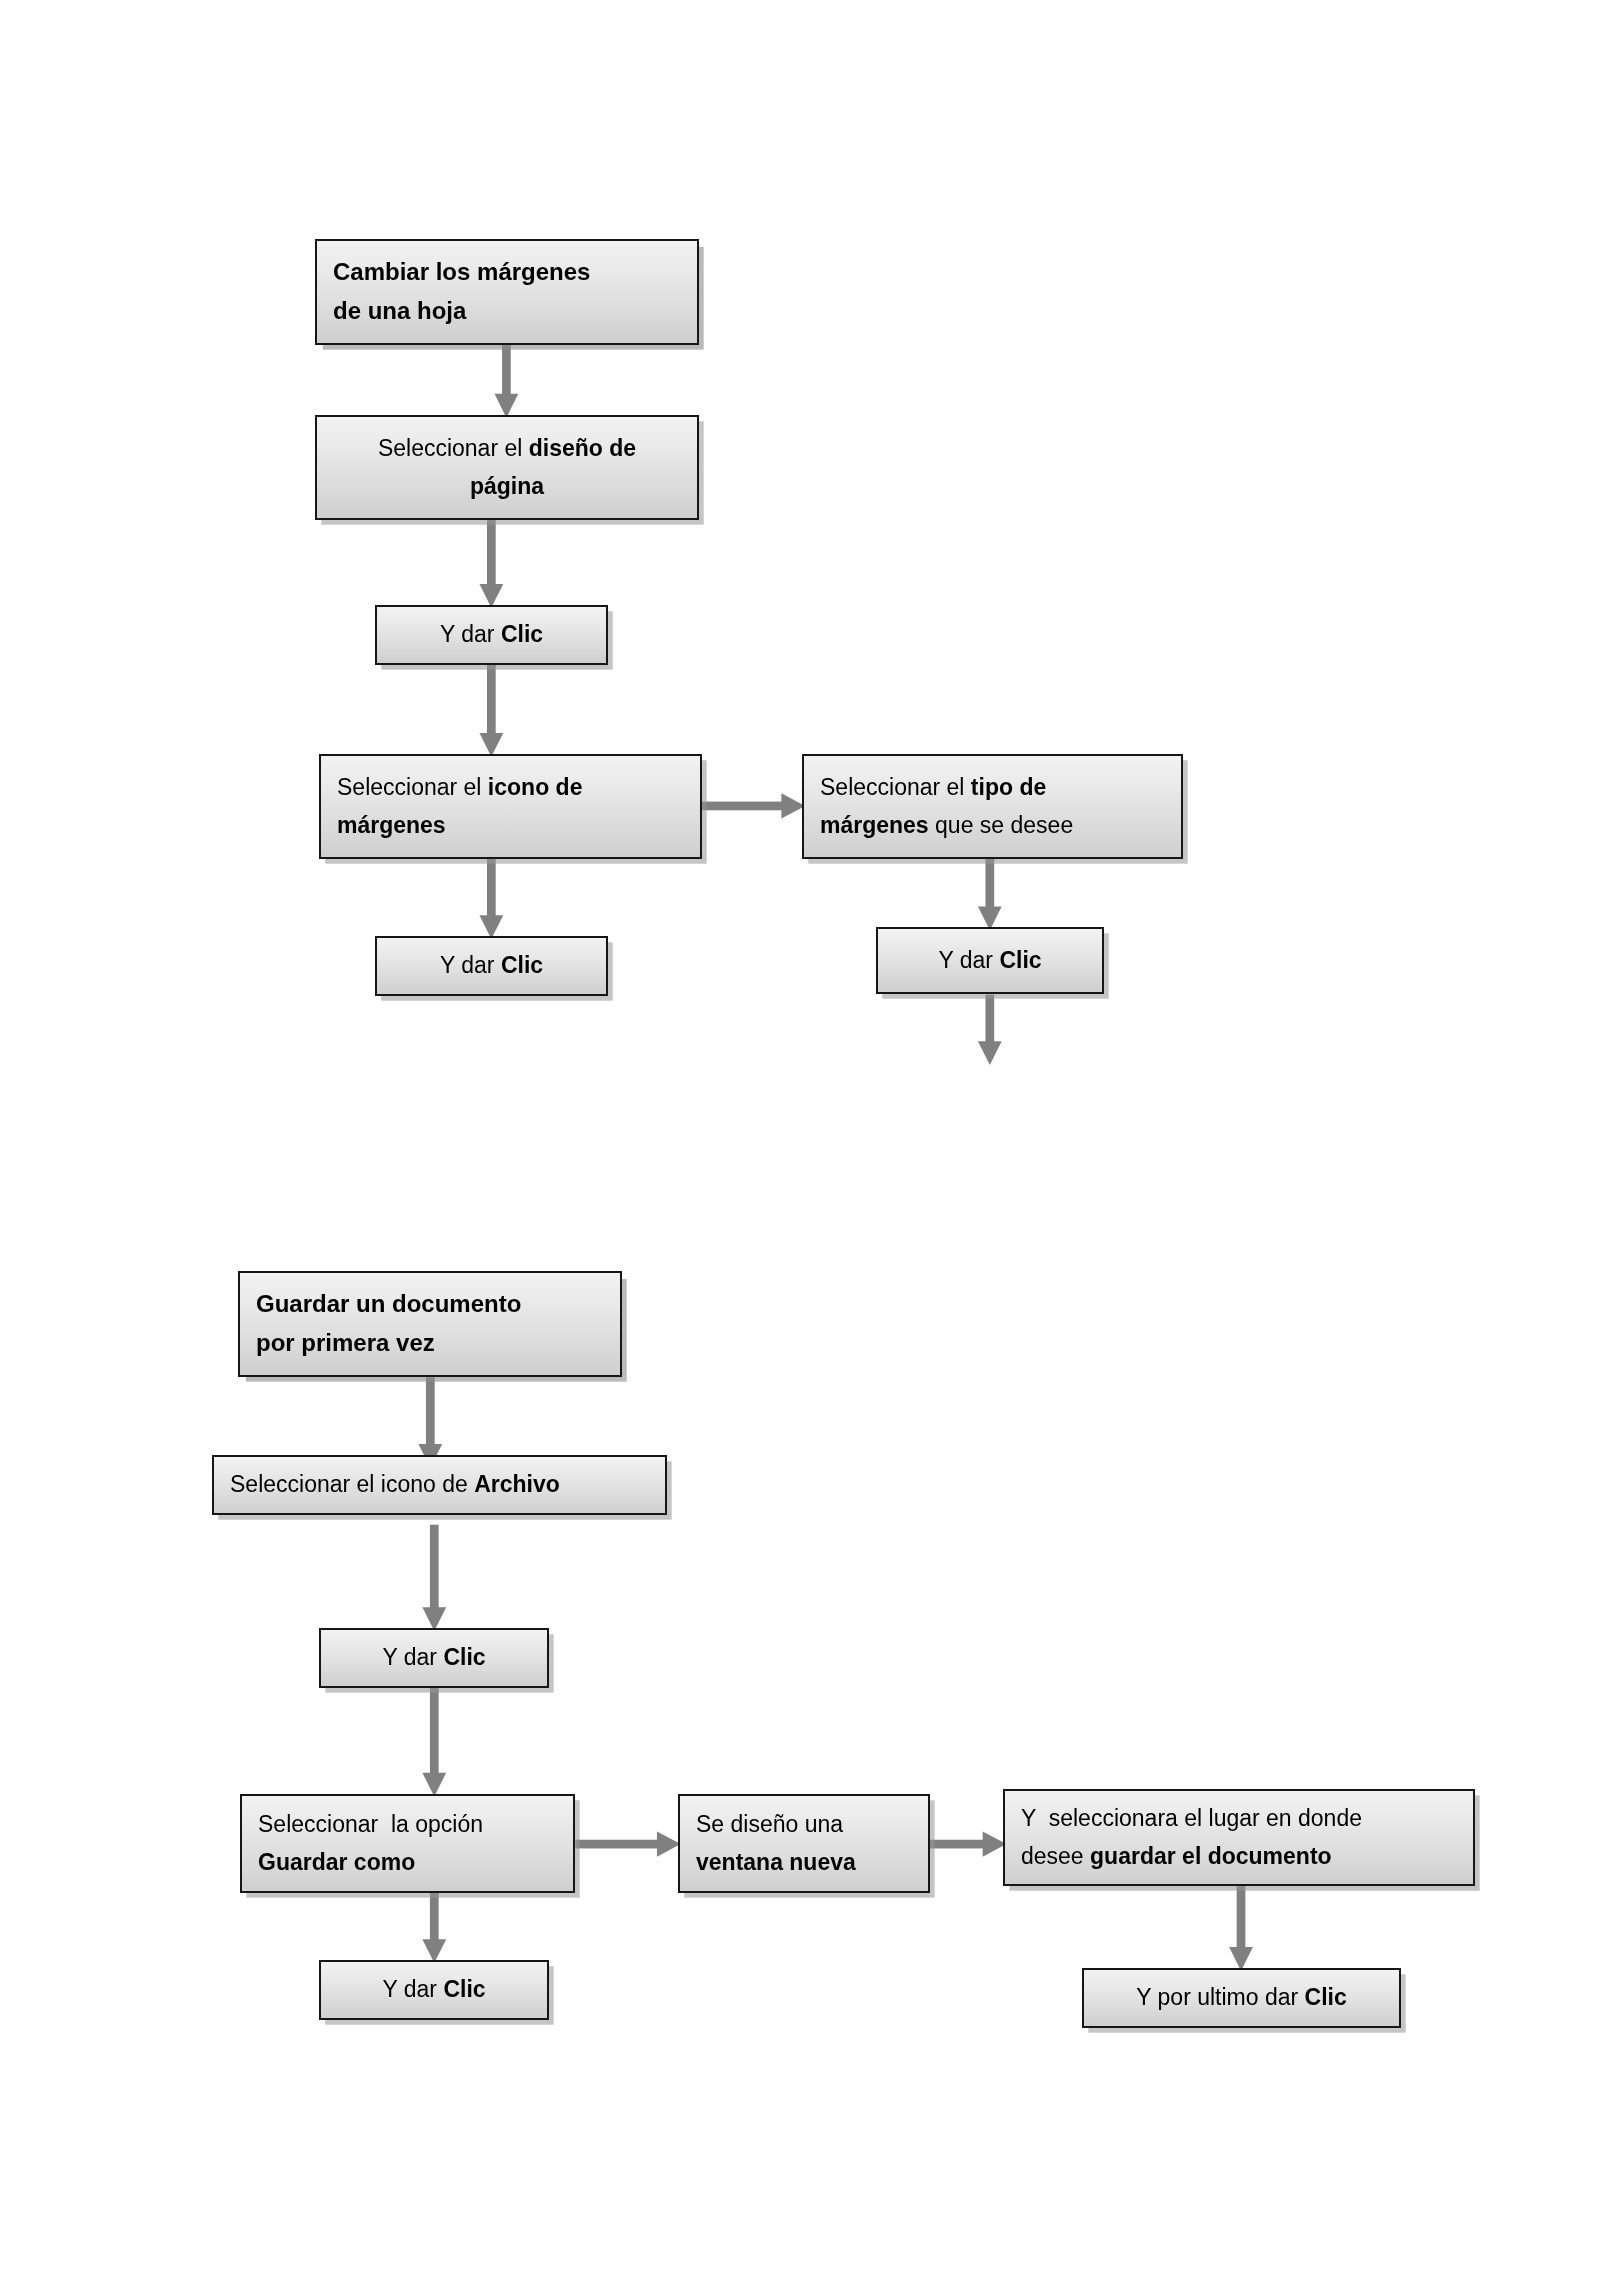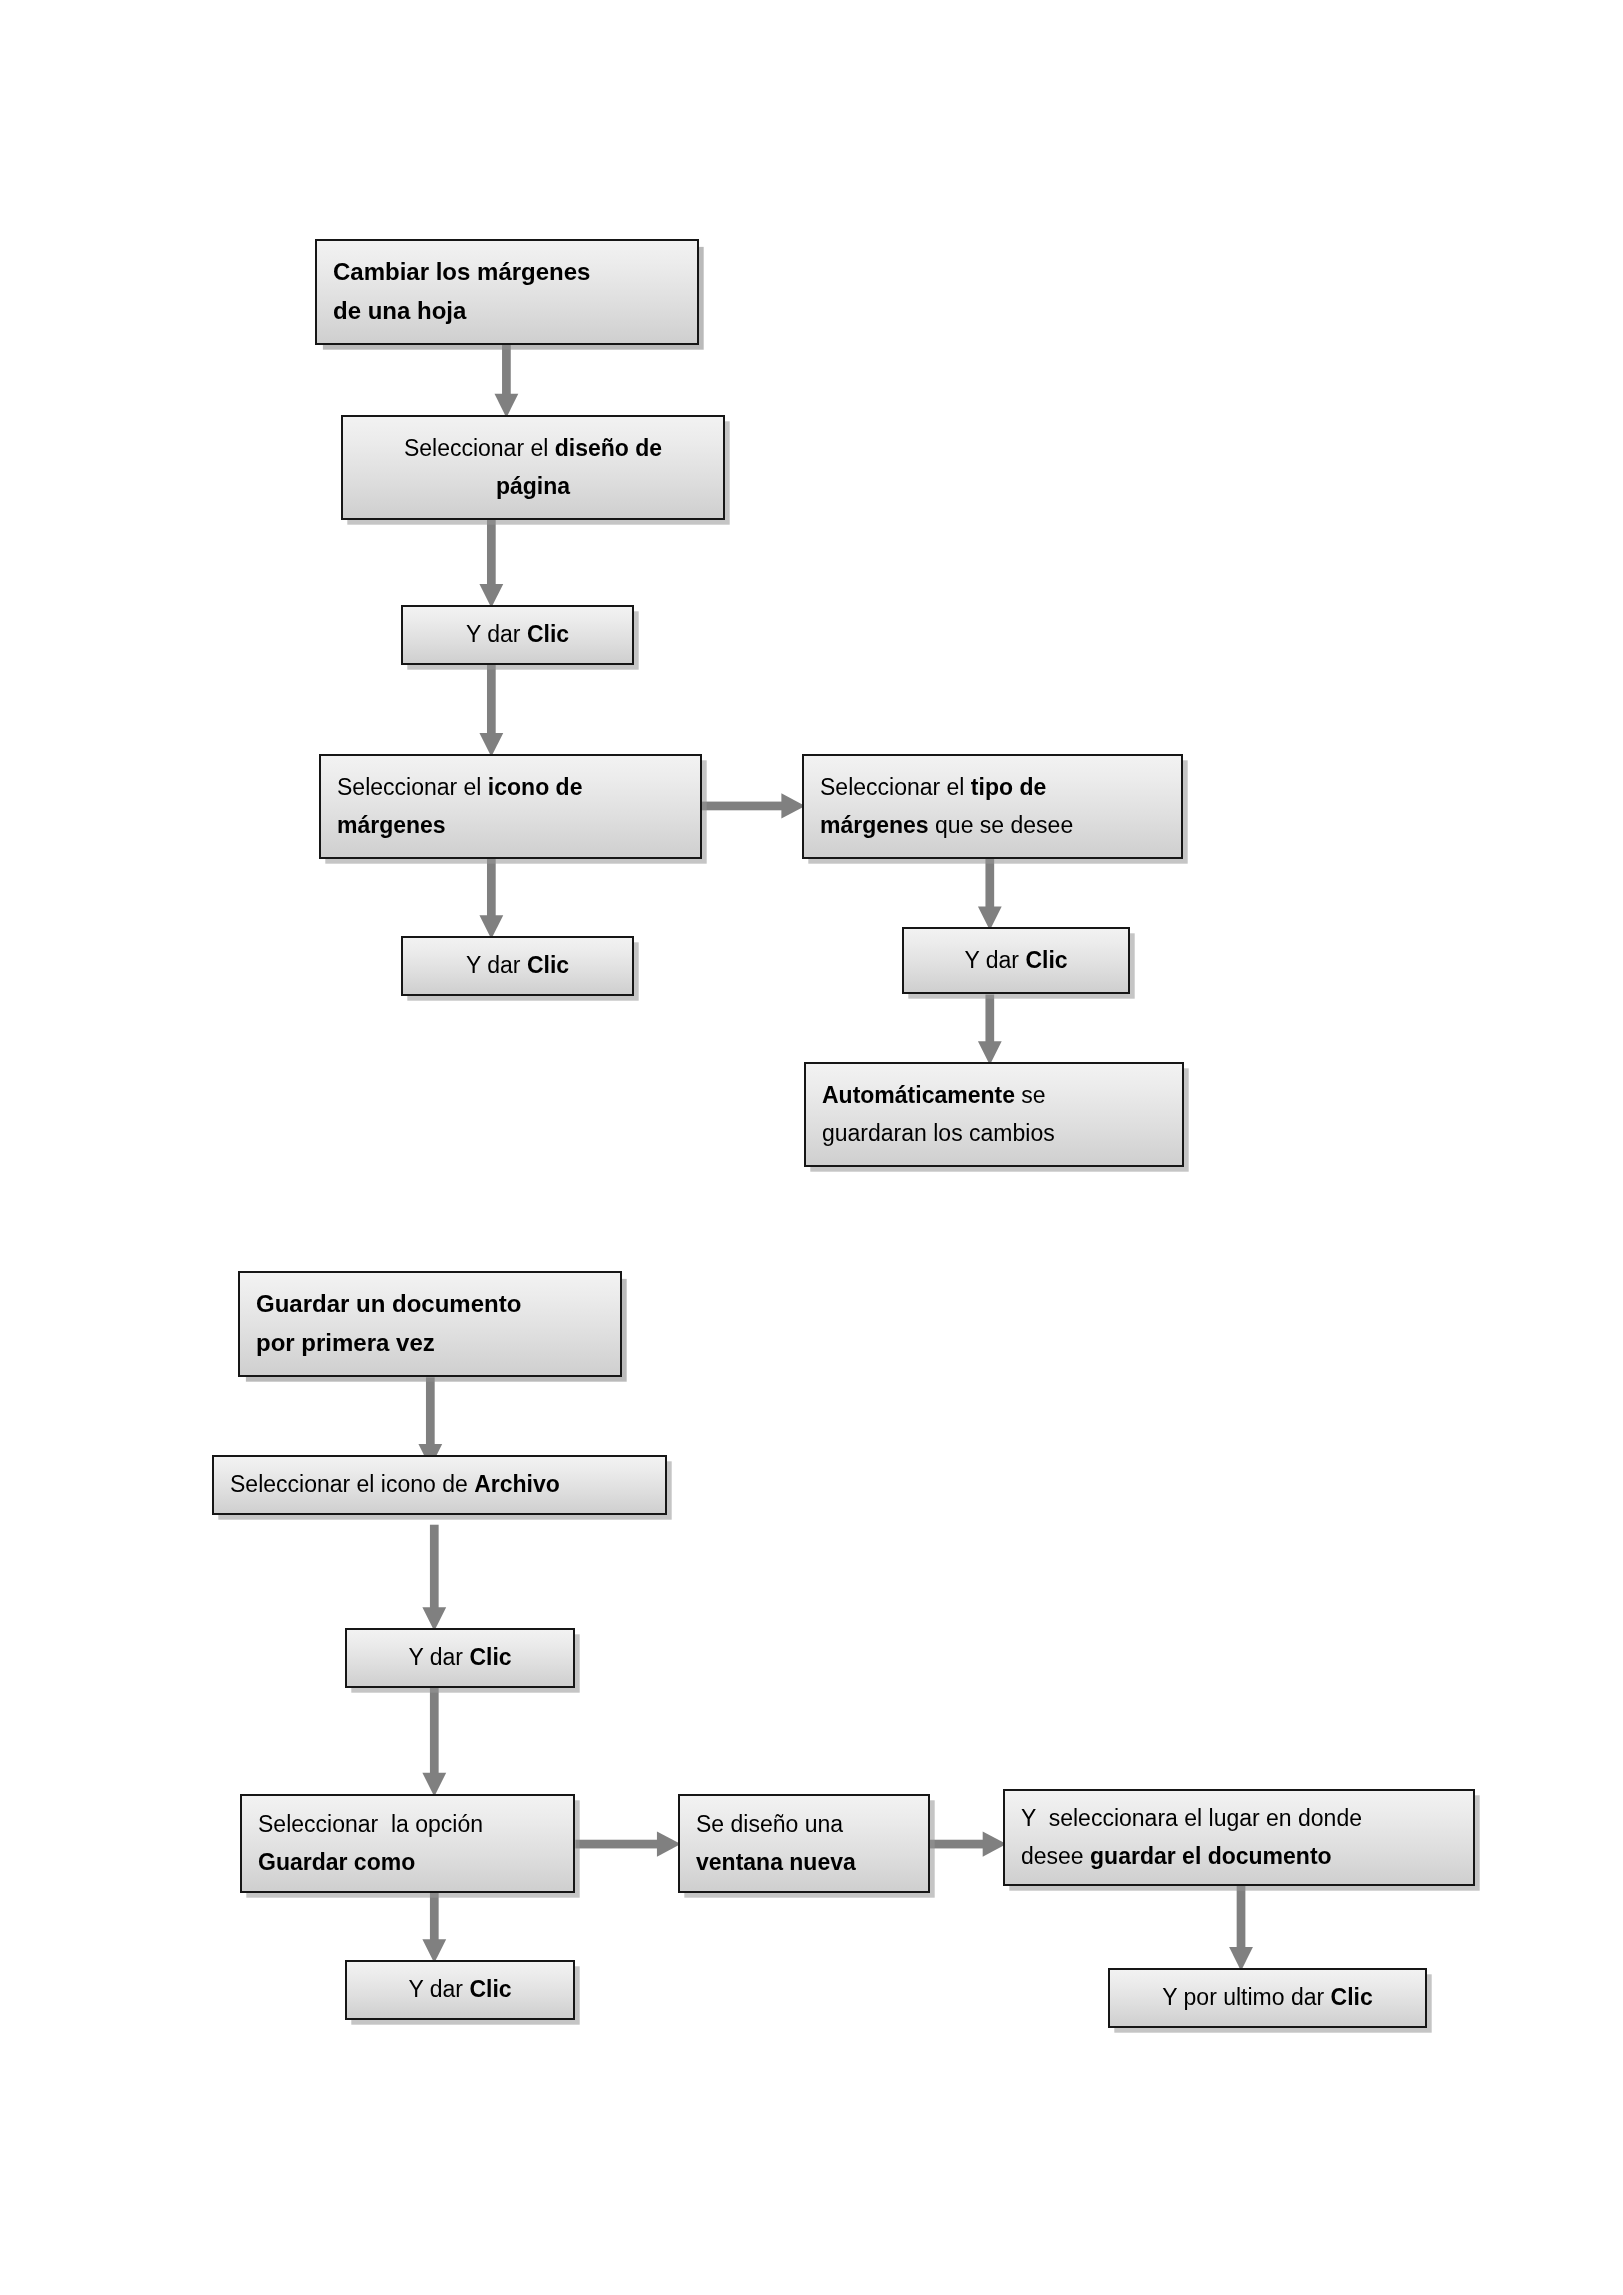--- a/index.html
+++ b/index.html
@@ -44,21 +44,21 @@
 
   
   .ta-left  .line { text-align: left; }
   .ta-center .line { text-align: center; }
 
   
   .fs-lg .line { font-size: 24px; line-height: 1.62; }
   .fs-md .line { font-size: 23px; line-height: 1.62; }
 
   .pad-l { padding: 0 18px 0 16px; }
-  .pad-c { padding: 0 9.5px; margin-left: 26px; }
+  .pad-c { padding: 0 9.5px; }
 
   
   .node.strong {
     box-shadow: 6.3px 6.3px 0 -1.6px rgba(140,140,140,0.6);
   }
 
   
   #connectors {
     position: absolute;
     left: 0; top: 0;
@@ -148,24 +148,20 @@
     <div class="node ta-left fs-md pad-l" style="left: 802px; top: 754px; width: 381px; height: 105px;">
       <span class="line"><span>Seleccionar el </span><b>tipo de</b></span>
       <span class="line"><b>márgenes</b><span> que se desee</span></span>
     </div>
     <div class="node ta-center fs-md pad-c" style="left: 375px; top: 936px; width: 233px; height: 60px;">
       <span class="line"><span>Y dar </span><b>Clic</b></span>
     </div>
     <div class="node ta-center fs-md pad-c" style="left: 876px; top: 927px; width: 228px; height: 67px;">
       <span class="line"><span>Y dar </span><b>Clic</b></span>
     </div>
-    <div class="node ta-left fs-md pad-l" style="left: 804px; top: 1062px; width: 380px; height: 105px;">
-      <span class="line"><b>Automáticamente</b><span> se</span></span>
-      <span class="line"><span>guardaran los cambios</span></span>
-    </div>
     <div class="node ta-left fs-lg pad-l strong" style="left: 238px; top: 1271px; width: 384px; height: 106px; align-items: center;">
       <span class="line"><b>Guardar un documento</b></span>
       <span class="line"><b>por primera vez</b></span>
     </div>
     <div class="node ta-left fs-md pad-l" style="left: 212px; top: 1455px; width: 455px; height: 60px;">
       <span class="line"><span>Seleccionar el icono de </span><b>Archivo</b></span>
     </div>
     <div class="node ta-center fs-md pad-c" style="left: 319px; top: 1628px; width: 230px; height: 60px;">
       <span class="line"><span>Y dar </span><b>Clic</b></span>
     </div>

